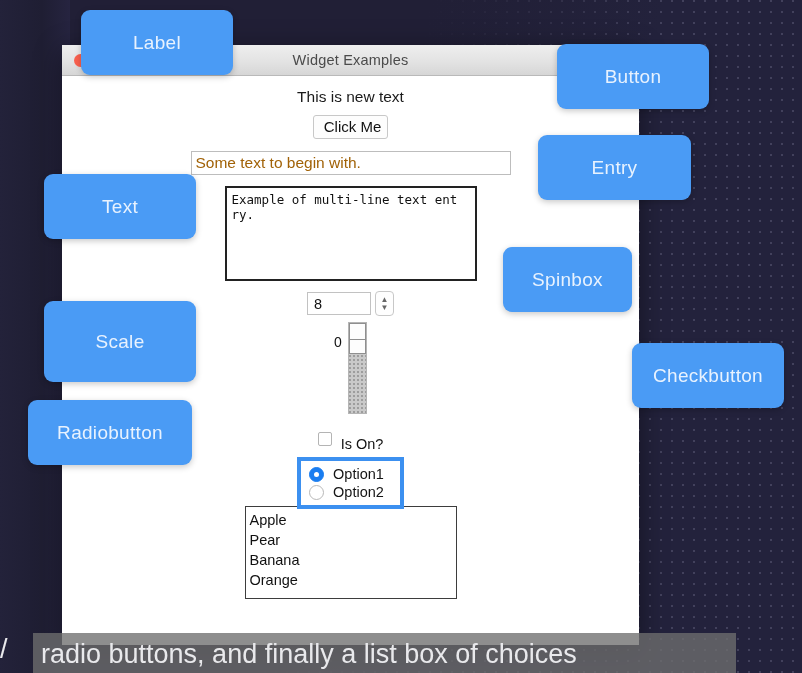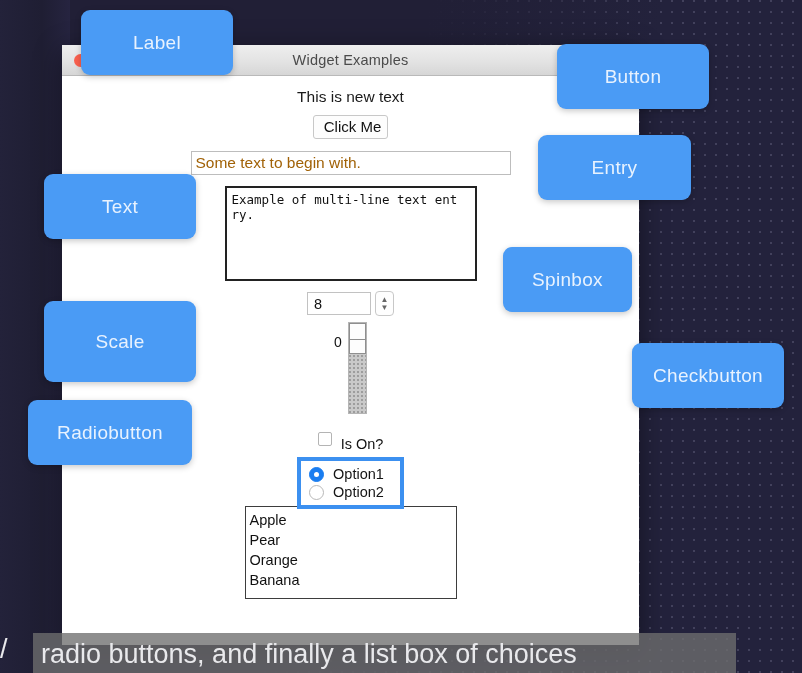--- a/index.html
+++ b/index.html
@@ -371,22 +371,22 @@
       </div>
       <div class="tk-radio">
         <div class="tk-radio-circle"></div>
         <div class="tk-radio-label">Option2</div>
       </div>
     </div>
 
     <div class="tk-listbox">
       <div class="tk-listbox-item">Apple</div>
       <div class="tk-listbox-item">Pear</div>
+      <div class="tk-listbox-item">Banana</div>
       <div class="tk-listbox-item">Orange</div>
-      <div class="tk-listbox-item">Banana</div>
     </div>
 
   </div>
 </div>
 
 <div class="callout" style="left:81px;  top:10px;  width:152px; height:65px;">Label</div>
 
 <div class="callout" style="left:557px; top:44px;  width:152px; height:65px;">Button</div>
 
 <div class="callout" style="left:538px; top:135px; width:153px; height:65px;">Entry</div>

